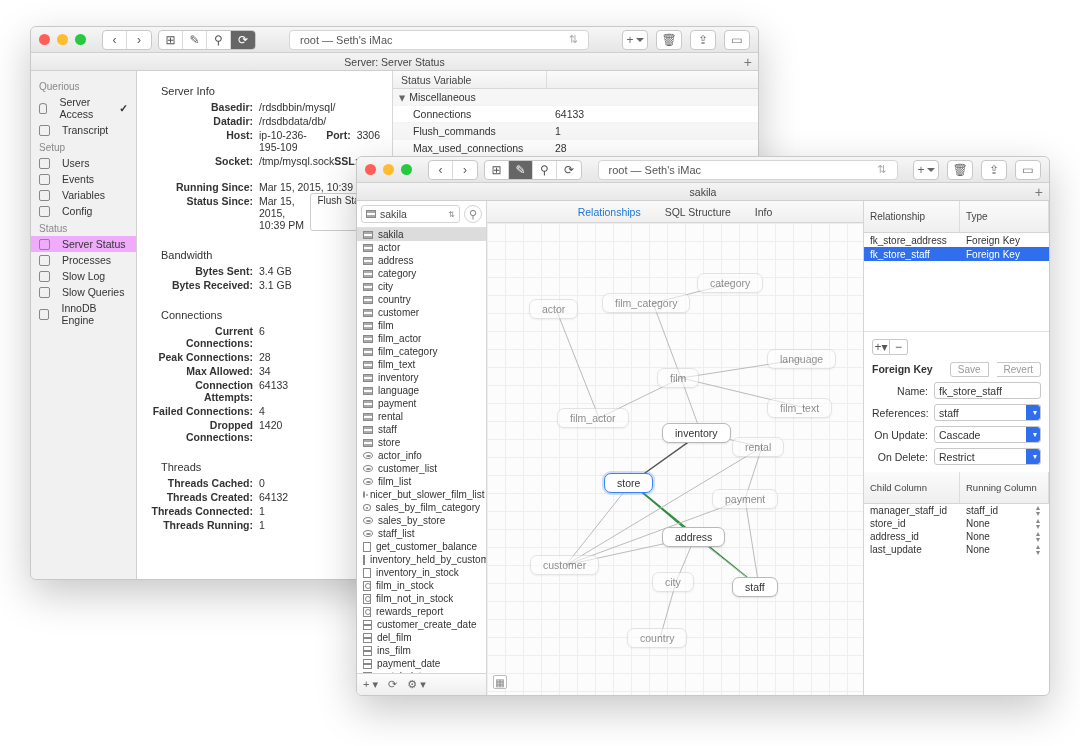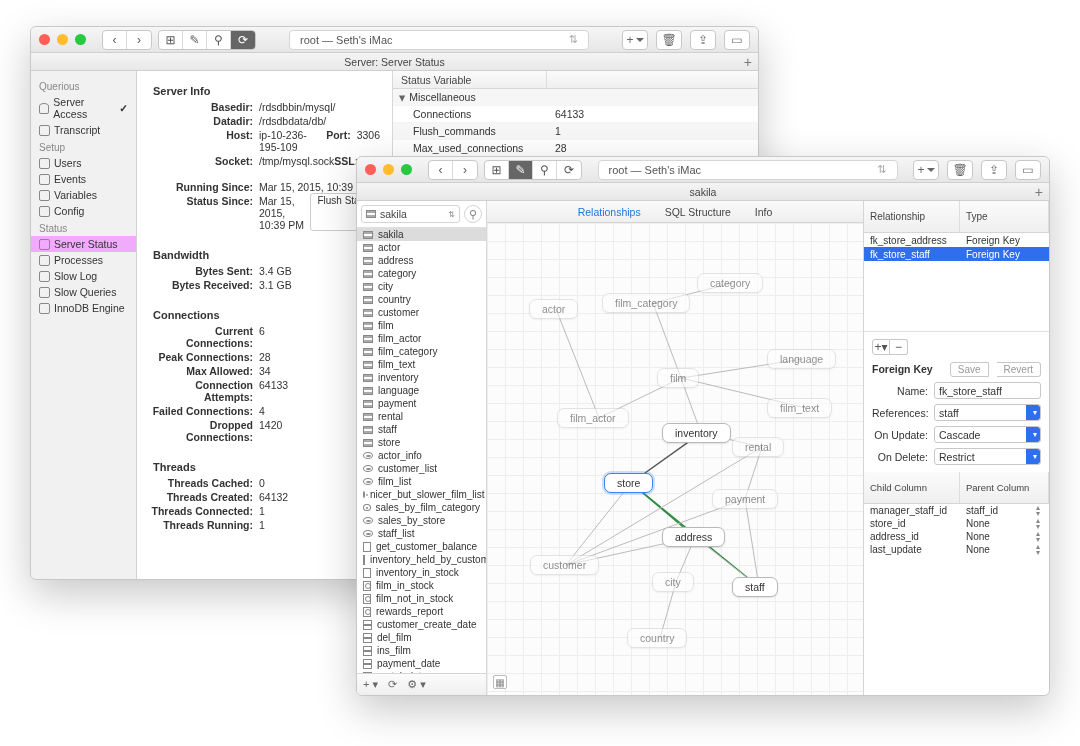--- a/index.html
+++ b/index.html
@@ -19,28 +19,28 @@
 .tbicon{width:26px;height:20px;border:1px solid #c8c8c8;border-radius:4px;background:#fff;display:flex;align-items:center;justify-content:center;color:#666;font-size:12px}
 .tbicon.plus{position:relative}
 .tbicon.plus::after{content:"";border-left:4px solid transparent;border-right:4px solid transparent;border-top:4px solid #666;margin-left:2px}
 .subbar{height:18px;background:linear-gradient(#f4f4f4,#e8e8e8);border-bottom:1px solid #cfcfcf;display:flex;align-items:center;justify-content:center;color:#444;font-size:10.5px;position:relative;flex:0 0 auto}
 .subbar .plus{position:absolute;right:6px;font-size:14px;color:#777}
 
 .w1{left:30px;top:26px;width:729px;height:554px}
 .w1body{display:flex;flex:1;min-height:0}
 .w1side{width:106px;background:#f1f1f1;border-right:1px solid #d2d2d2;padding:6px 0}
 .sgroup{font-size:10px;color:#888;padding:4px 8px 2px}
-.sitem{display:flex;align-items:center;gap:4px;padding:2px 8px;font-size:10.5px;color:#333}
+.sitem{display:flex;align-items:center;gap:12px;padding:2px 8px;font-size:10.5px;color:#333}
 .sitem.sel{background:#f0abfc}
 .sicon{width:11px;height:11px;display:inline-block;border:1px solid #888;border-radius:2px}
 .sicon.db{border-radius:50% 50% 2px 2px / 30% 30% 2px 2px}
 .chk{color:#333;font-weight:bold;margin-left:auto}
 .w1main{flex:1;display:flex;min-height:0}
 .w1info{width:256px;background:#fff;border-right:1px solid #d8d8d8;padding:8px 12px;overflow:auto}
-.w1info h4{font-size:11px;font-weight:bold;color:#333;margin:6px 4px 4px}
+.w1info h4{font-size:11px;font-weight:normal;color:#333;margin:6px 12px 4px}
 .kv{display:flex;font-size:10.5px;margin:2px 0}
 .kv .k{width:110px;text-align:right;padding-right:6px;font-weight:bold;color:#333}
 .kv .v{color:#333;flex:1}
 .kvrow{display:flex;justify-content:space-between}
 .w1info .sep{height:10px}
 .flushbtn{display:inline-block;float:right;font-size:10px;border:1px solid #ccc;border-radius:3px;padding:1px 6px;background:#fff;margin-top:-2px}
 .w1tbl{flex:1;background:#fff;display:flex;flex-direction:column}
 .thdr{display:flex;background:linear-gradient(#fbfbfb,#efefef);border-bottom:1px solid #d8d8d8;height:18px;align-items:center;font-size:10.5px;color:#444}
 .thdr div{padding:0 8px;border-right:1px solid #dcdcdc;height:100%;display:flex;align-items:center}
 .trow{display:flex;height:17px;align-items:center;font-size:10.5px;border-bottom:1px solid #f4f4f4}
@@ -623,21 +623,21 @@
         <div class="field">
             <label>On Delete:</label>
             <div class="sel">
               <span>Restrict</span>
             </div>
           </div>
       </div>
       <div class="coltbl">
         <div class="rthdr">
           <div class="rc1">Child Column</div>
-          <div class="rc2">Parent Column</div>
+          <div class="rc2">Running Column</div>
         </div>
         <div id="colrows">
             <div class="rtrow">
               <div class="rc1">manager_staff_id</div>
               <div class="rc2">staff_id<span class="up-down">▴<br>▾</span></div>
             </div>
             <div class="rtrow">
               <div class="rc1">store_id</div>
               <div class="rc2">None<span class="up-down">▴<br>▾</span></div>
             </div>

